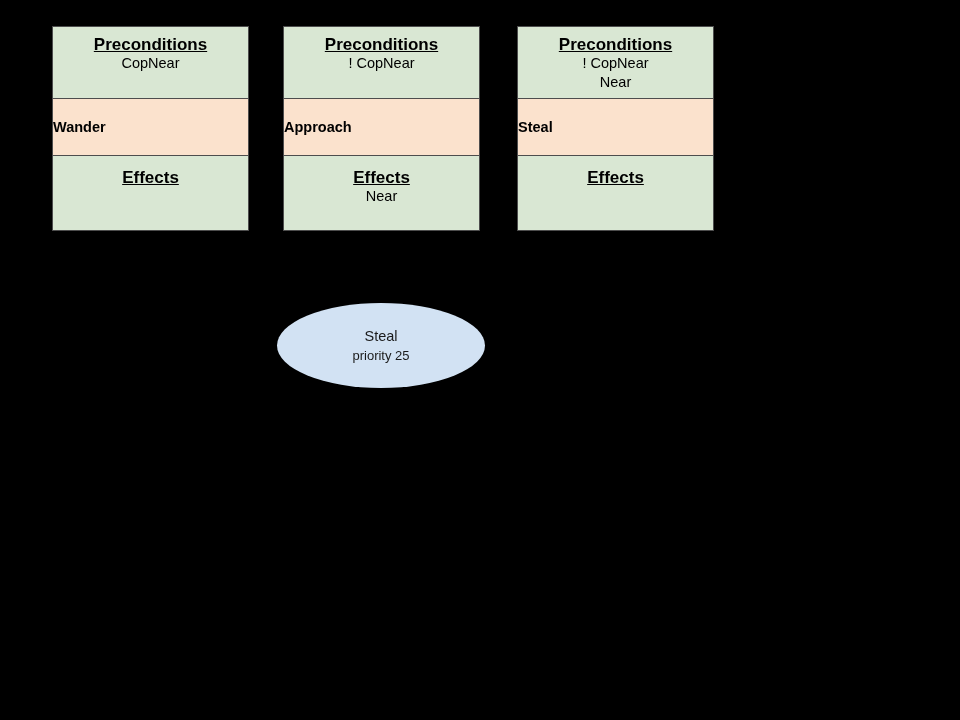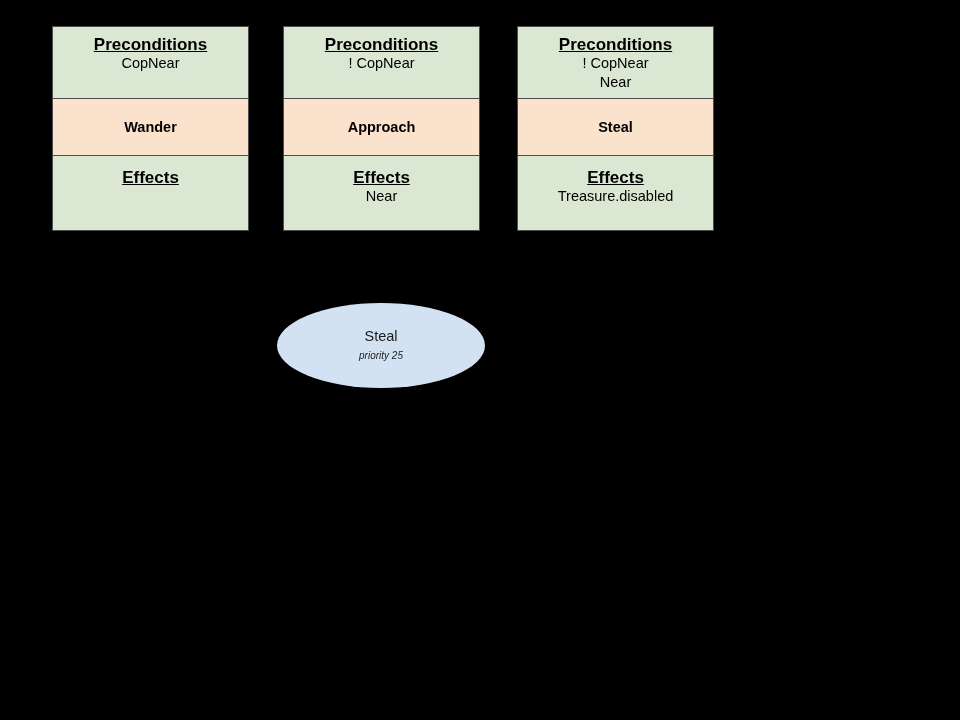--- a/index.html
+++ b/index.html
@@ -46,21 +46,21 @@
   .section-pre {
     background: #d9e7d3;
     border-bottom: 1px solid #4d4d4d;
     padding-top: 8px;
   }
   .section-act {
     background: #fbe2cd;
     border-bottom: 1px solid #4d4d4d;
     display: flex;
     align-items: center;
-    justify-content: center;
+    justify-content: flex-start;
   }
   .section-eff {
     background: #d9e7d3;
     padding-top: 12px;
   }
 
   .sec-title {
     font-size: 17px;
     font-weight: bold;
     color: #000000;
@@ -97,22 +97,21 @@
     box-shadow: 2px 3px 3px rgba(0,0,0,0.45);
   }
   .goal-name {
     font-size: 14.5px;
     font-weight: normal;
     color: #1a1a1a;
     line-height: 19px;
     display: block;
   }
   .goal-priority {
-    font-size: 10px;
-    font-style: italic;
+    font-size: 13px;
     font-weight: normal;
     color: #1a1a1a;
     line-height: 19px;
     display: block;
   }
 </style>
 </head>
 <body>
 
 <div id="canvas">
@@ -146,21 +145,20 @@
         <div class="card-section section-pre" style="height: 72px;">
           <span class="sec-title">Preconditions</span>
           <span class="sec-line">! CopNear</span>
           <span class="sec-line">Near</span>
         </div>
         <div class="card-section section-act" style="height: 57px;">
           <span class="act-name">Steal</span>
         </div>
         <div class="card-section section-eff" style="flex: 1 1 auto;">
           <span class="sec-title">Effects</span>
-          <span class="sec-line">Treasure.disabled</span>
         </div>
       </div>
     </div>
   <div id="goals-layer">
       <div class="goal-ellipse" style="left: 277px; top: 303px; width: 208px; height: 85px;">
         <span class="goal-name">Steal</span>
         <span class="goal-priority">priority 25</span>
       </div>
     </div>
 </div>

